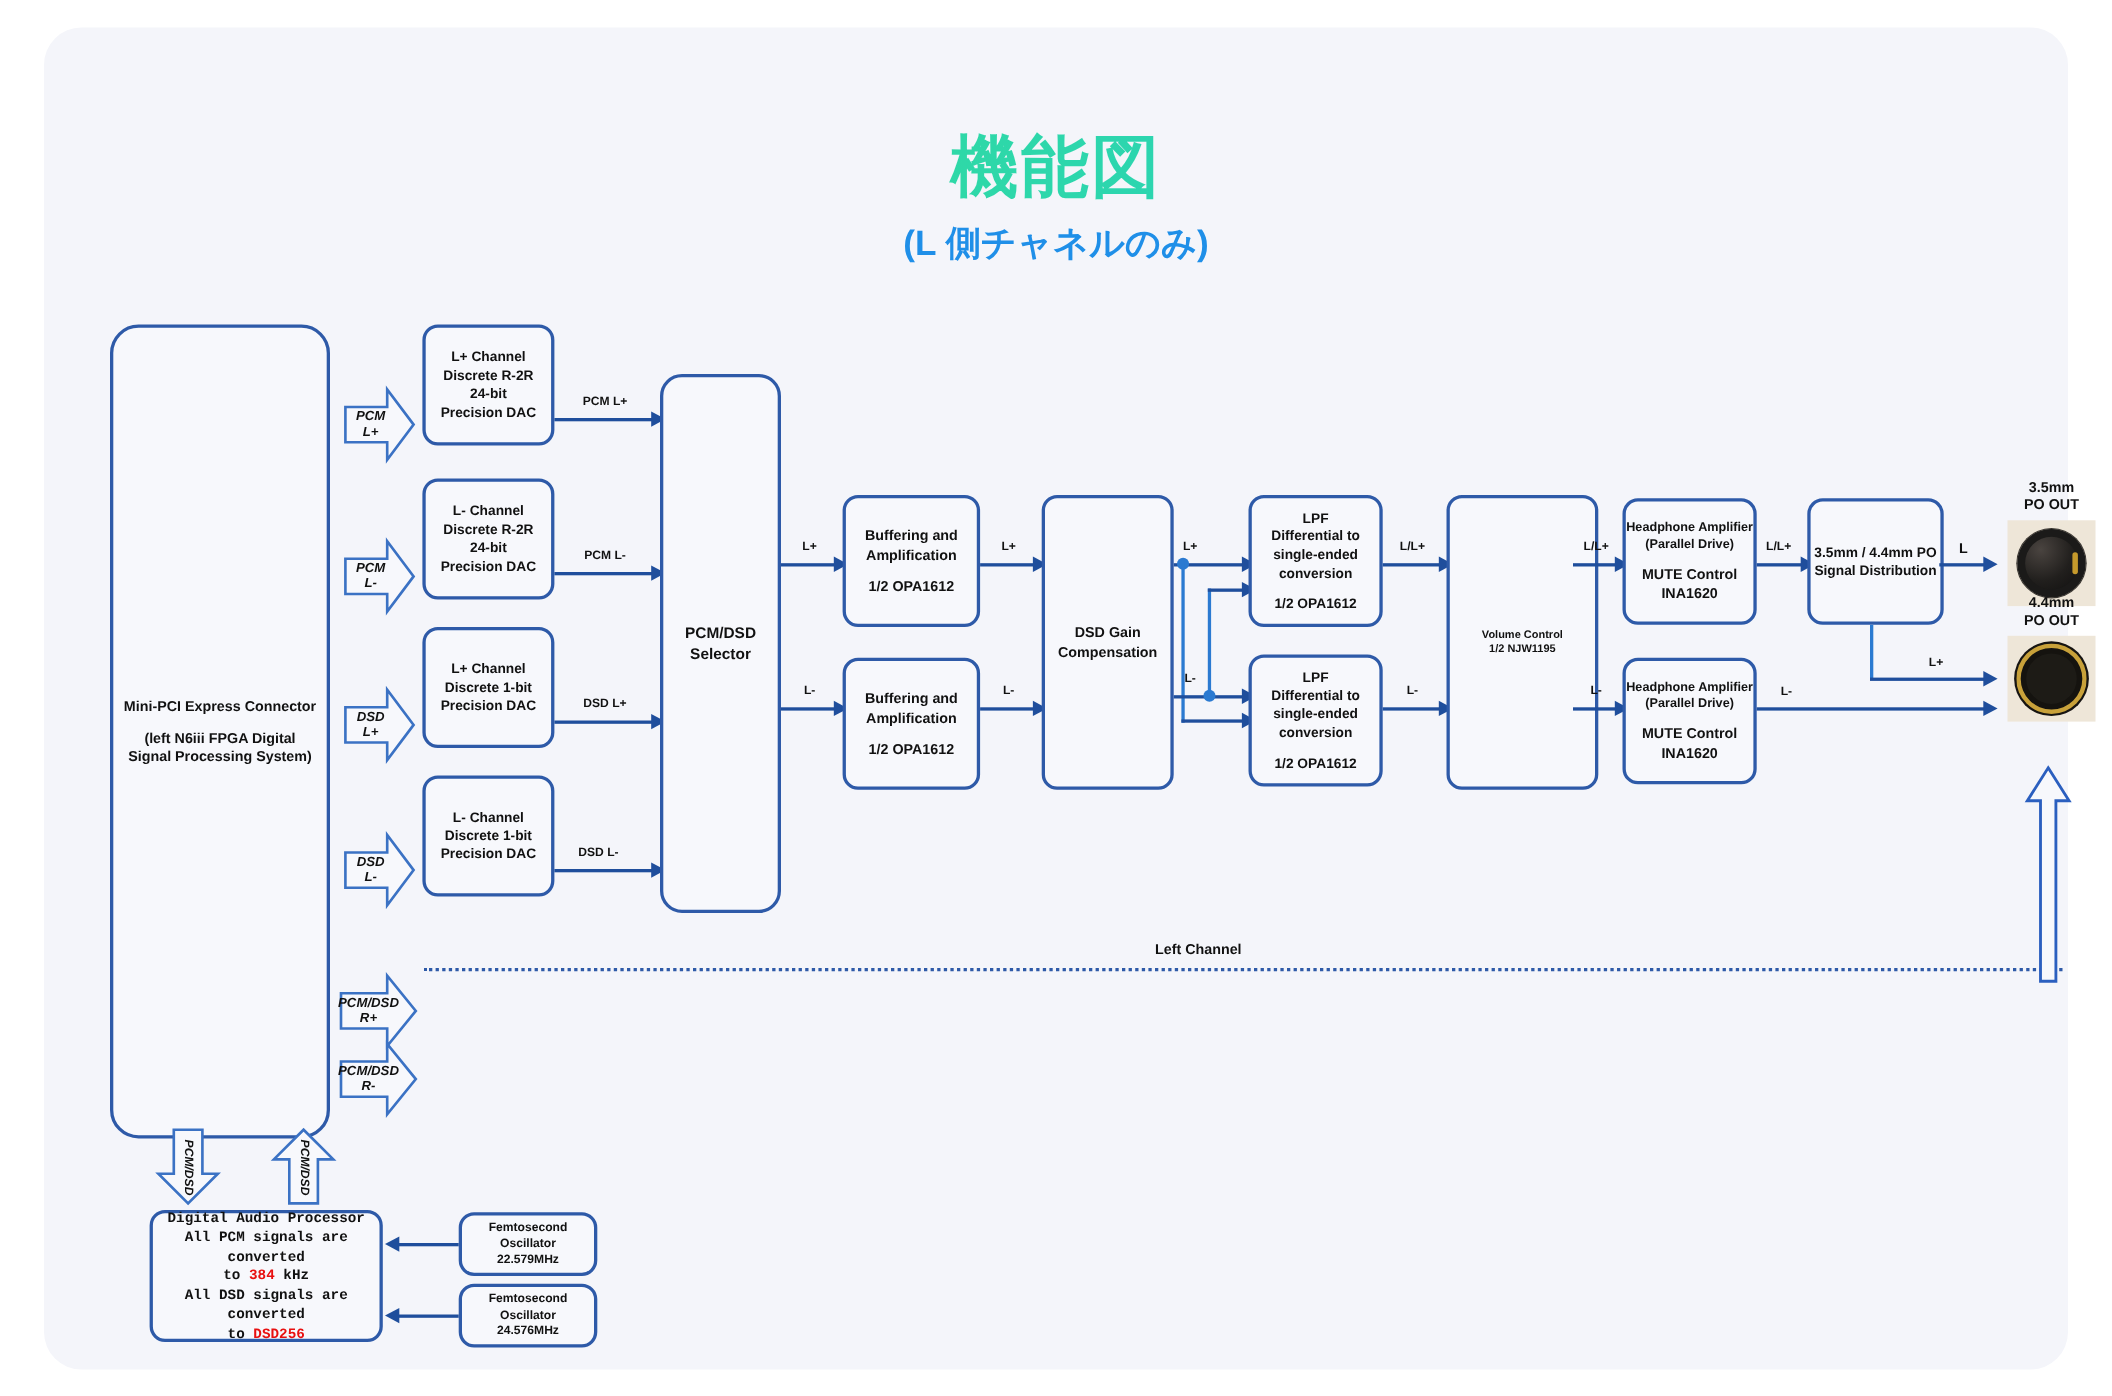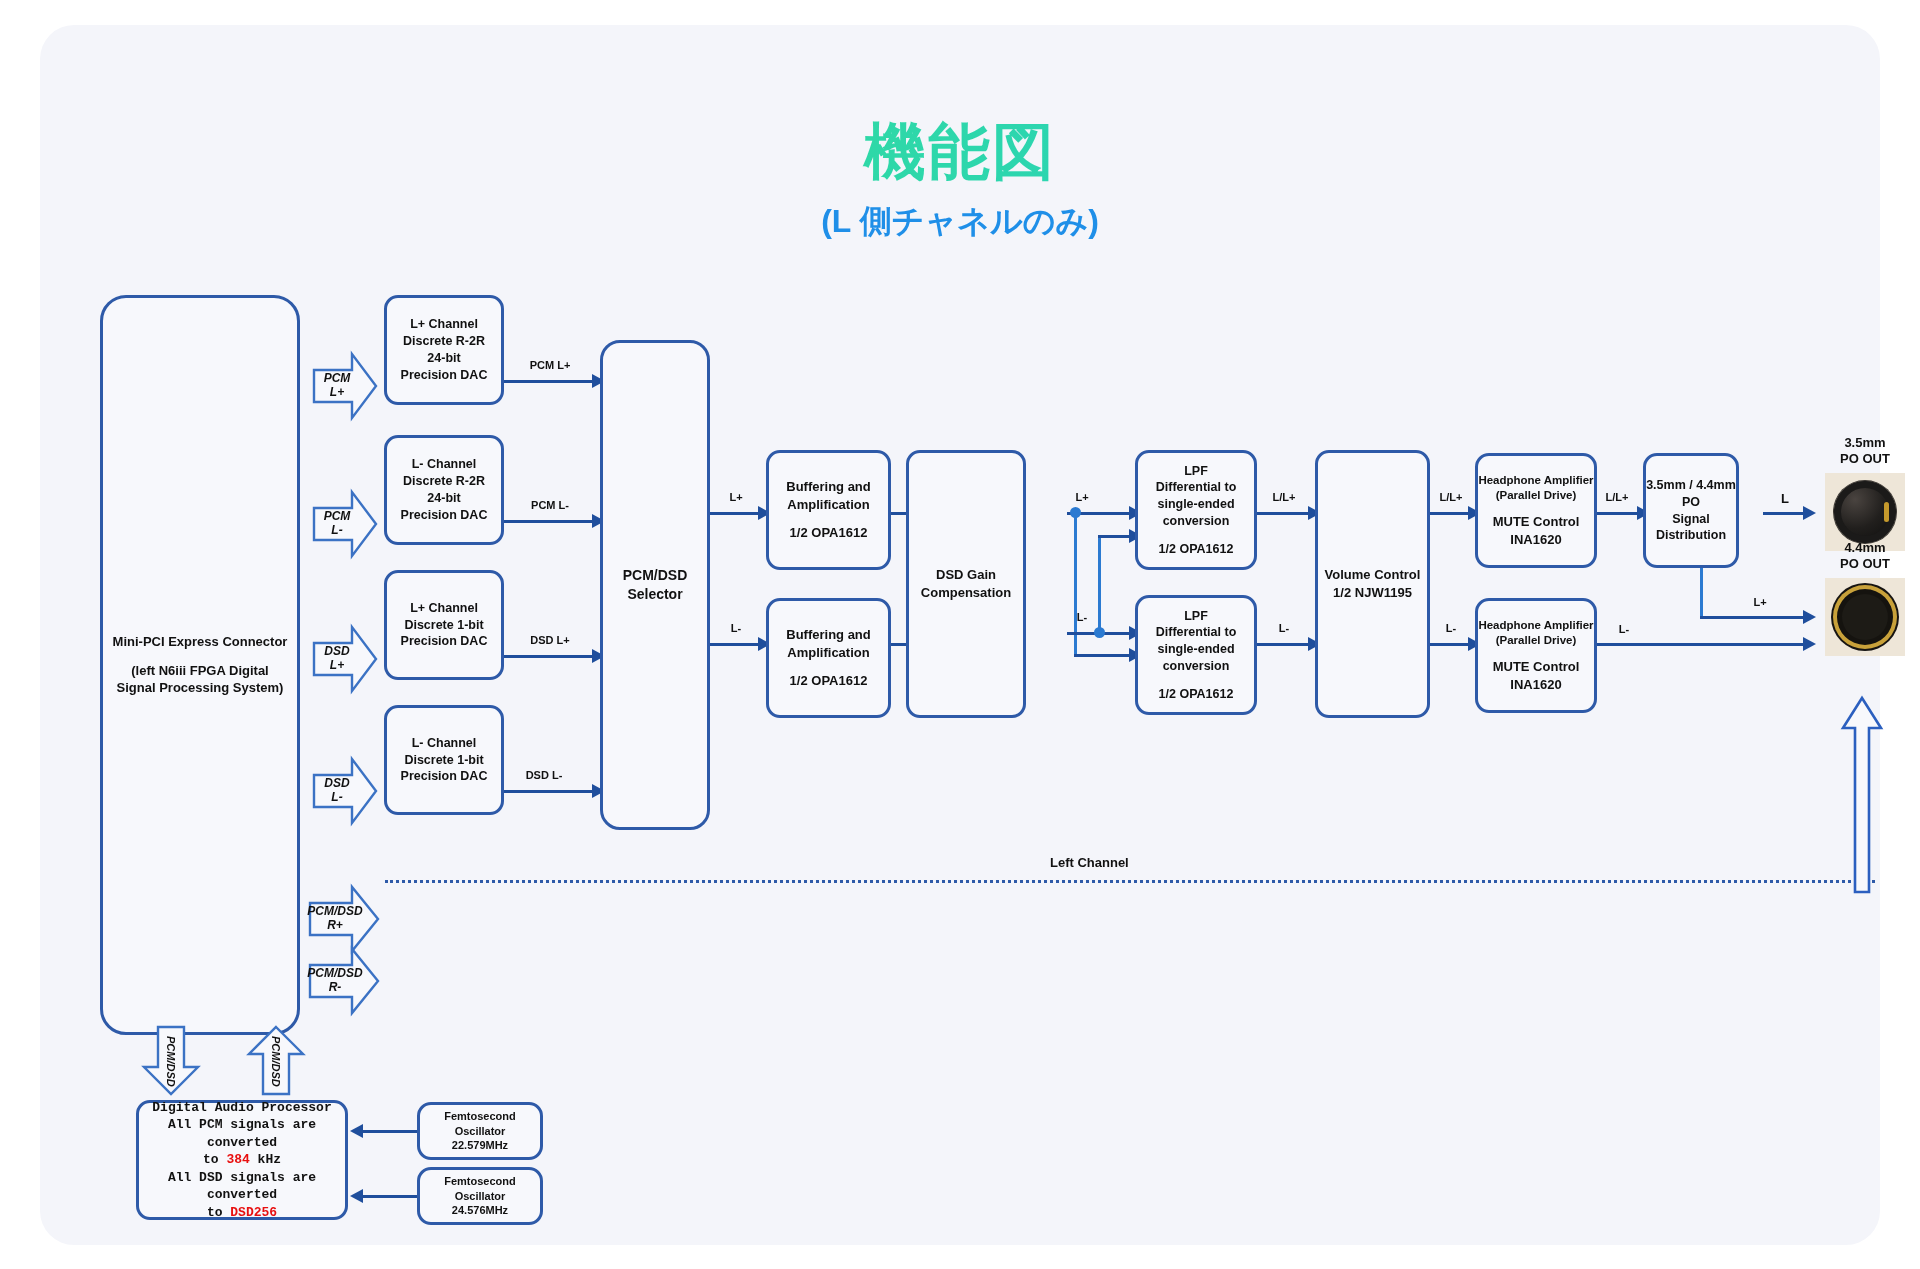--- a/index.html
+++ b/index.html
@@ -257,21 +257,21 @@
   </div>
 
   <div class="h-line" style="left:851px; top:487px; width:52px;"></div>
   <div class="arrowhead" style="left:899px; top:481px;"></div>
   <div class="sig" style="left:857px; top:466px; width:40px;">L+</div>
 
   <div class="h-line" style="left:851px; top:618px; width:52px;"></div>
   <div class="arrowhead" style="left:899px; top:612px;"></div>
   <div class="sig" style="left:857px; top:597px; width:40px;">L-</div>
 
-  <div class="blk" style="left:866px; top:425px; width:120px; height:268px; font-size:13px;">
+  <div class="blk" style="left:907px; top:425px; width:120px; height:268px; font-size:13px;">
     <span class="ln">DSD Gain</span>
     <span class="ln">Compensation</span>
   </div>
 
   <div class="h-line" style="left:1027px; top:487px; width:66px;"></div>
   <div class="arrowhead" style="left:1089px; top:481px;"></div>
   <div class="sig" style="left:1022px; top:466px; width:40px;">L+</div>
 
   <div class="dot" style="left:1030px; top:482px;"></div>
 
@@ -307,21 +307,21 @@
   </div>
 
   <div class="h-line" style="left:1217px; top:487px; width:55px;"></div>
   <div class="arrowhead" style="left:1268px; top:481px;"></div>
   <div class="sig" style="left:1219px; top:466px; width:50px;">L/L+</div>
 
   <div class="h-line" style="left:1217px; top:618px; width:55px;"></div>
   <div class="arrowhead" style="left:1268px; top:612px;"></div>
   <div class="sig" style="left:1219px; top:597px; width:50px;">L-</div>
 
-  <div class="blk" style="left:1275px; top:425px; width:115px; height:268px; font-size:13px;">
+  <div class="blk" style="left:1275px; top:425px; width:138px; height:268px; font-size:10px;">
     <span class="ln">Volume Control</span>
     <span class="ln">1/2 NJW1195</span>
   </div>
 
   <div class="h-line" style="left:1390px; top:487px; width:42px;"></div>
   <div class="arrowhead" style="left:1428px; top:481px;"></div>
   <div class="sig" style="left:1388px; top:466px; width:46px;">L/L+</div>
 
   <div class="h-line" style="left:1390px; top:618px; width:42px;"></div>
   <div class="arrowhead" style="left:1428px; top:612px;"></div>
@@ -343,21 +343,21 @@
   </div>
 
   <div class="h-line" style="left:1557px; top:487px; width:44px;"></div>
   <div class="arrowhead" style="left:1597px; top:481px;"></div>
   <div class="sig" style="left:1553px; top:466px; width:48px;">L/L+</div>
 
   <div class="h-line" style="left:1557px; top:618px; width:210px;"></div>
   <div class="arrowhead" style="left:1763px; top:612px;"></div>
   <div class="sig" style="left:1560px; top:598px; width:48px;">L-</div>
 
-  <div class="blk" style="left:1603px; top:428px; width:96px; height:115px; font-size:12.5px;">
+  <div class="blk" style="left:1603px; top:428px; width:124px; height:115px; font-size:12.5px;">
     <span class="ln">3.5mm / 4.4mm PO</span>
     <span class="ln">Signal Distribution</span>
   </div>
 
   <div class="h-line" style="left:1723px; top:487px; width:44px;"></div>
   <div class="arrowhead" style="left:1763px; top:481px;"></div>
   <div class="sig big" style="left:1722px; top:466px; width:46px;">L</div>
 
   <div class="v-line lt" style="left:1660px; top:543px; height:50px;"></div>
   <div class="h-line" style="left:1660px; top:591px; width:107px;"></div>

